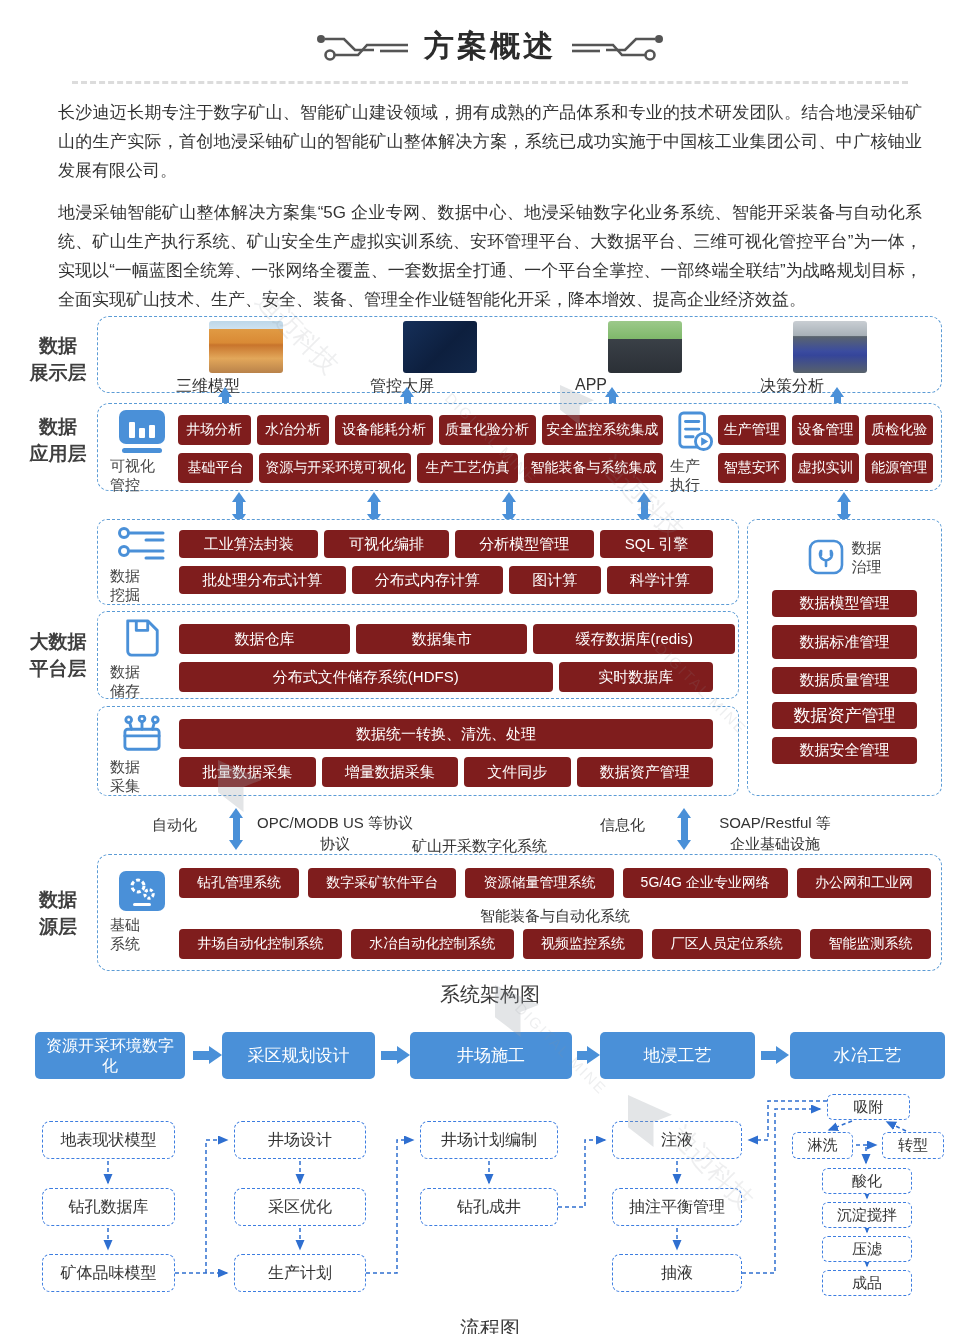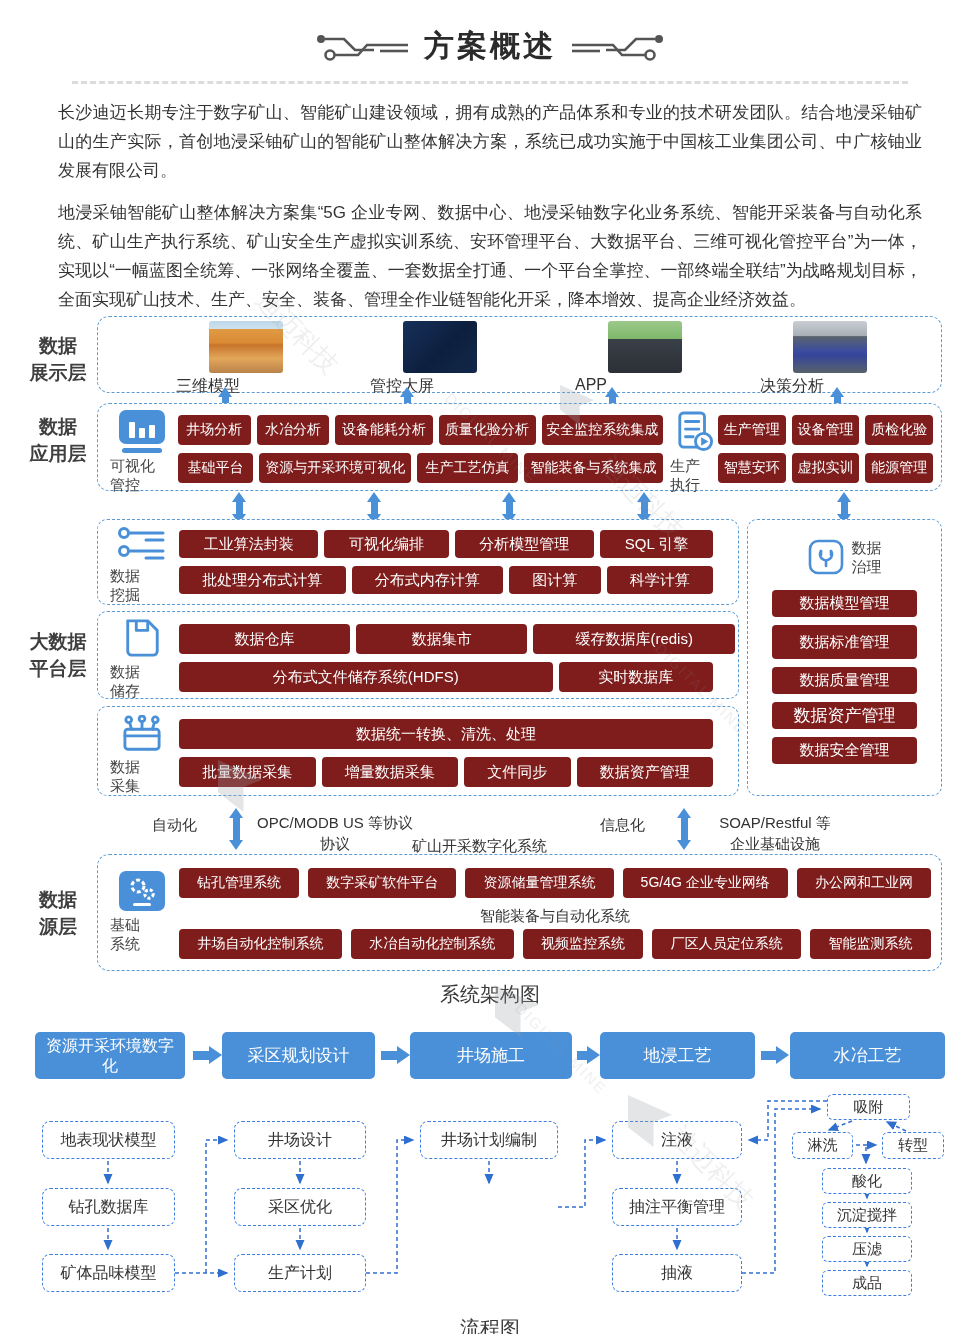--- a/index.html
+++ b/index.html
@@ -426,20 +426,21 @@
 
     <div class="fc" style="left:42px;top:27px;width:133px;height:38px">地表现状模型</div>
     <div class="fc" style="left:42px;top:94px;width:133px;height:38px">钻孔数据库</div>
     <div class="fc" style="left:42px;top:160px;width:133px;height:38px">矿体品味模型</div>
 
     <div class="fc" style="left:234px;top:27px;width:132px;height:38px">井场设计</div>
     <div class="fc" style="left:234px;top:94px;width:132px;height:38px">采区优化</div>
     <div class="fc" style="left:234px;top:160px;width:132px;height:38px">生产计划</div>
 
     <div class="fc" style="left:420px;top:27px;width:138px;height:38px">井场计划编制</div>
+    <div class="fc" style="left:420px;top:94px;width:138px;height:38px">钻孔成井</div>
 
     <div class="fc" style="left:612px;top:27px;width:130px;height:38px">注液</div>
     <div class="fc" style="left:612px;top:94px;width:130px;height:38px">抽注平衡管理</div>
     <div class="fc" style="left:612px;top:160px;width:130px;height:38px">抽液</div>
 
     <div class="fc sm" style="left:827px;top:0;width:83px;height:26px">吸附</div>
     <div class="fc sm" style="left:792px;top:38px;width:61px;height:27px">淋洗</div>
     <div class="fc sm" style="left:882px;top:38px;width:62px;height:27px">转型</div>
     <div class="fc sm" style="left:822px;top:74px;width:90px;height:26px">酸化</div>
     <div class="fc sm" style="left:822px;top:108px;width:90px;height:26px">沉淀搅拌</div>

